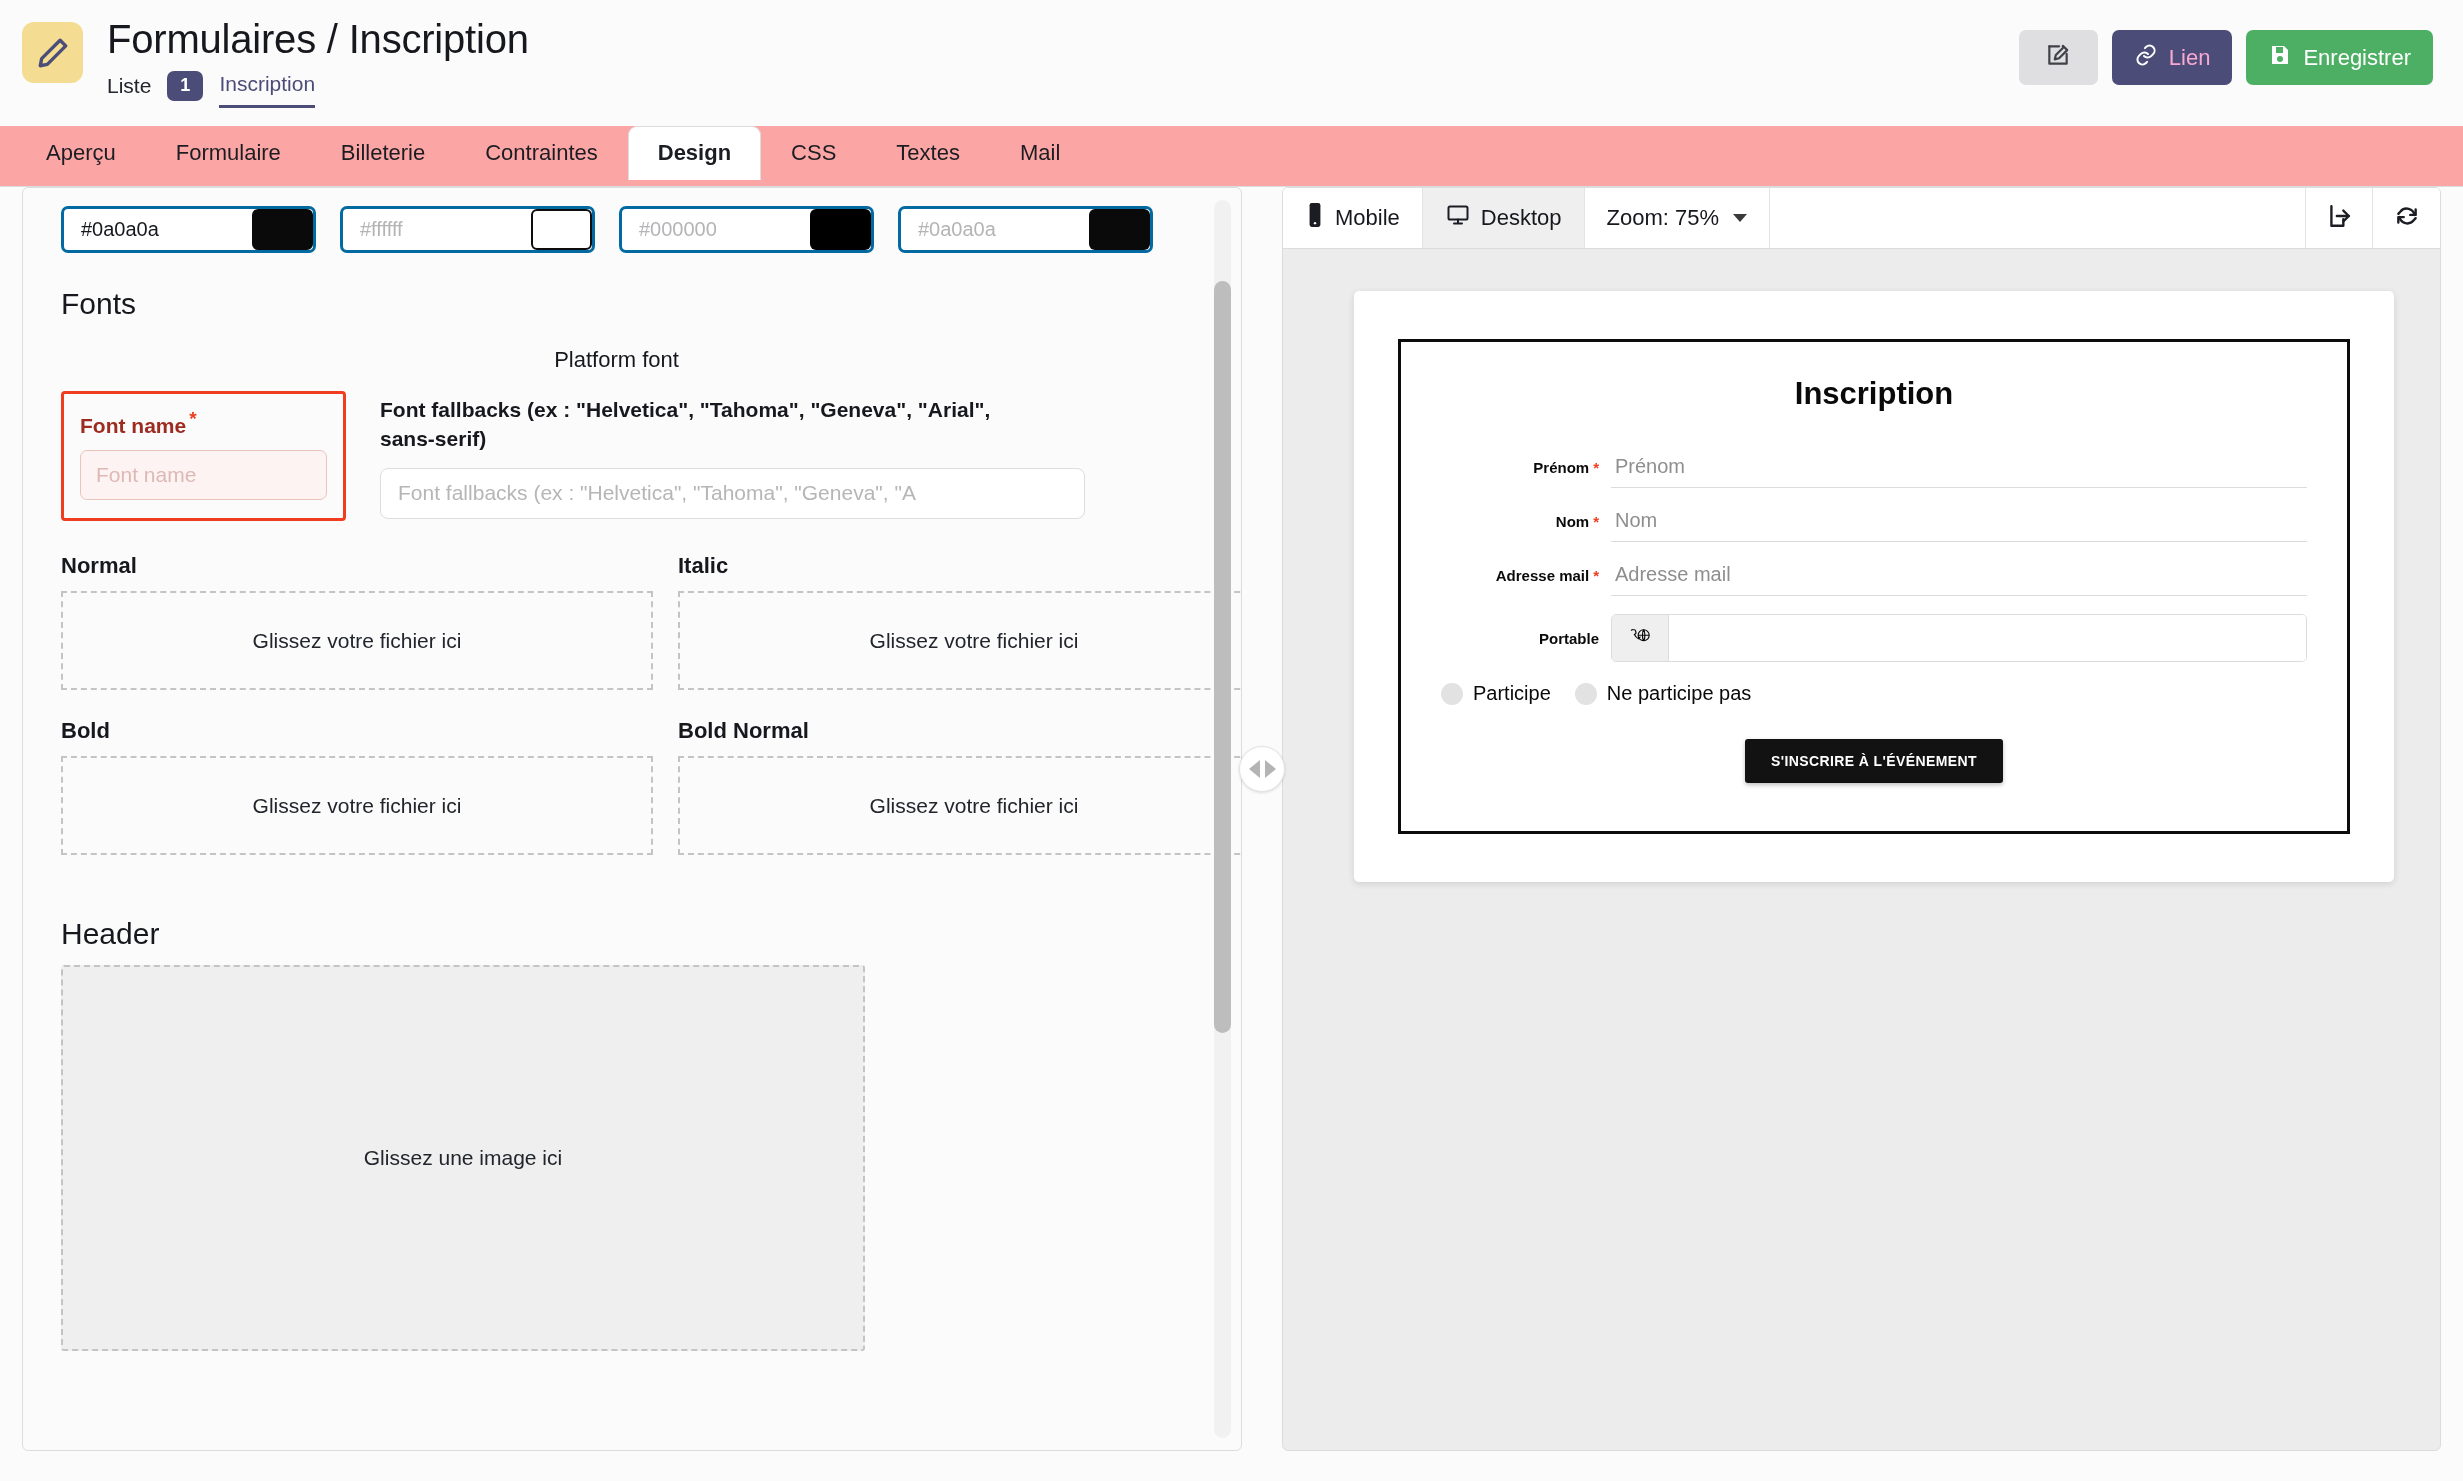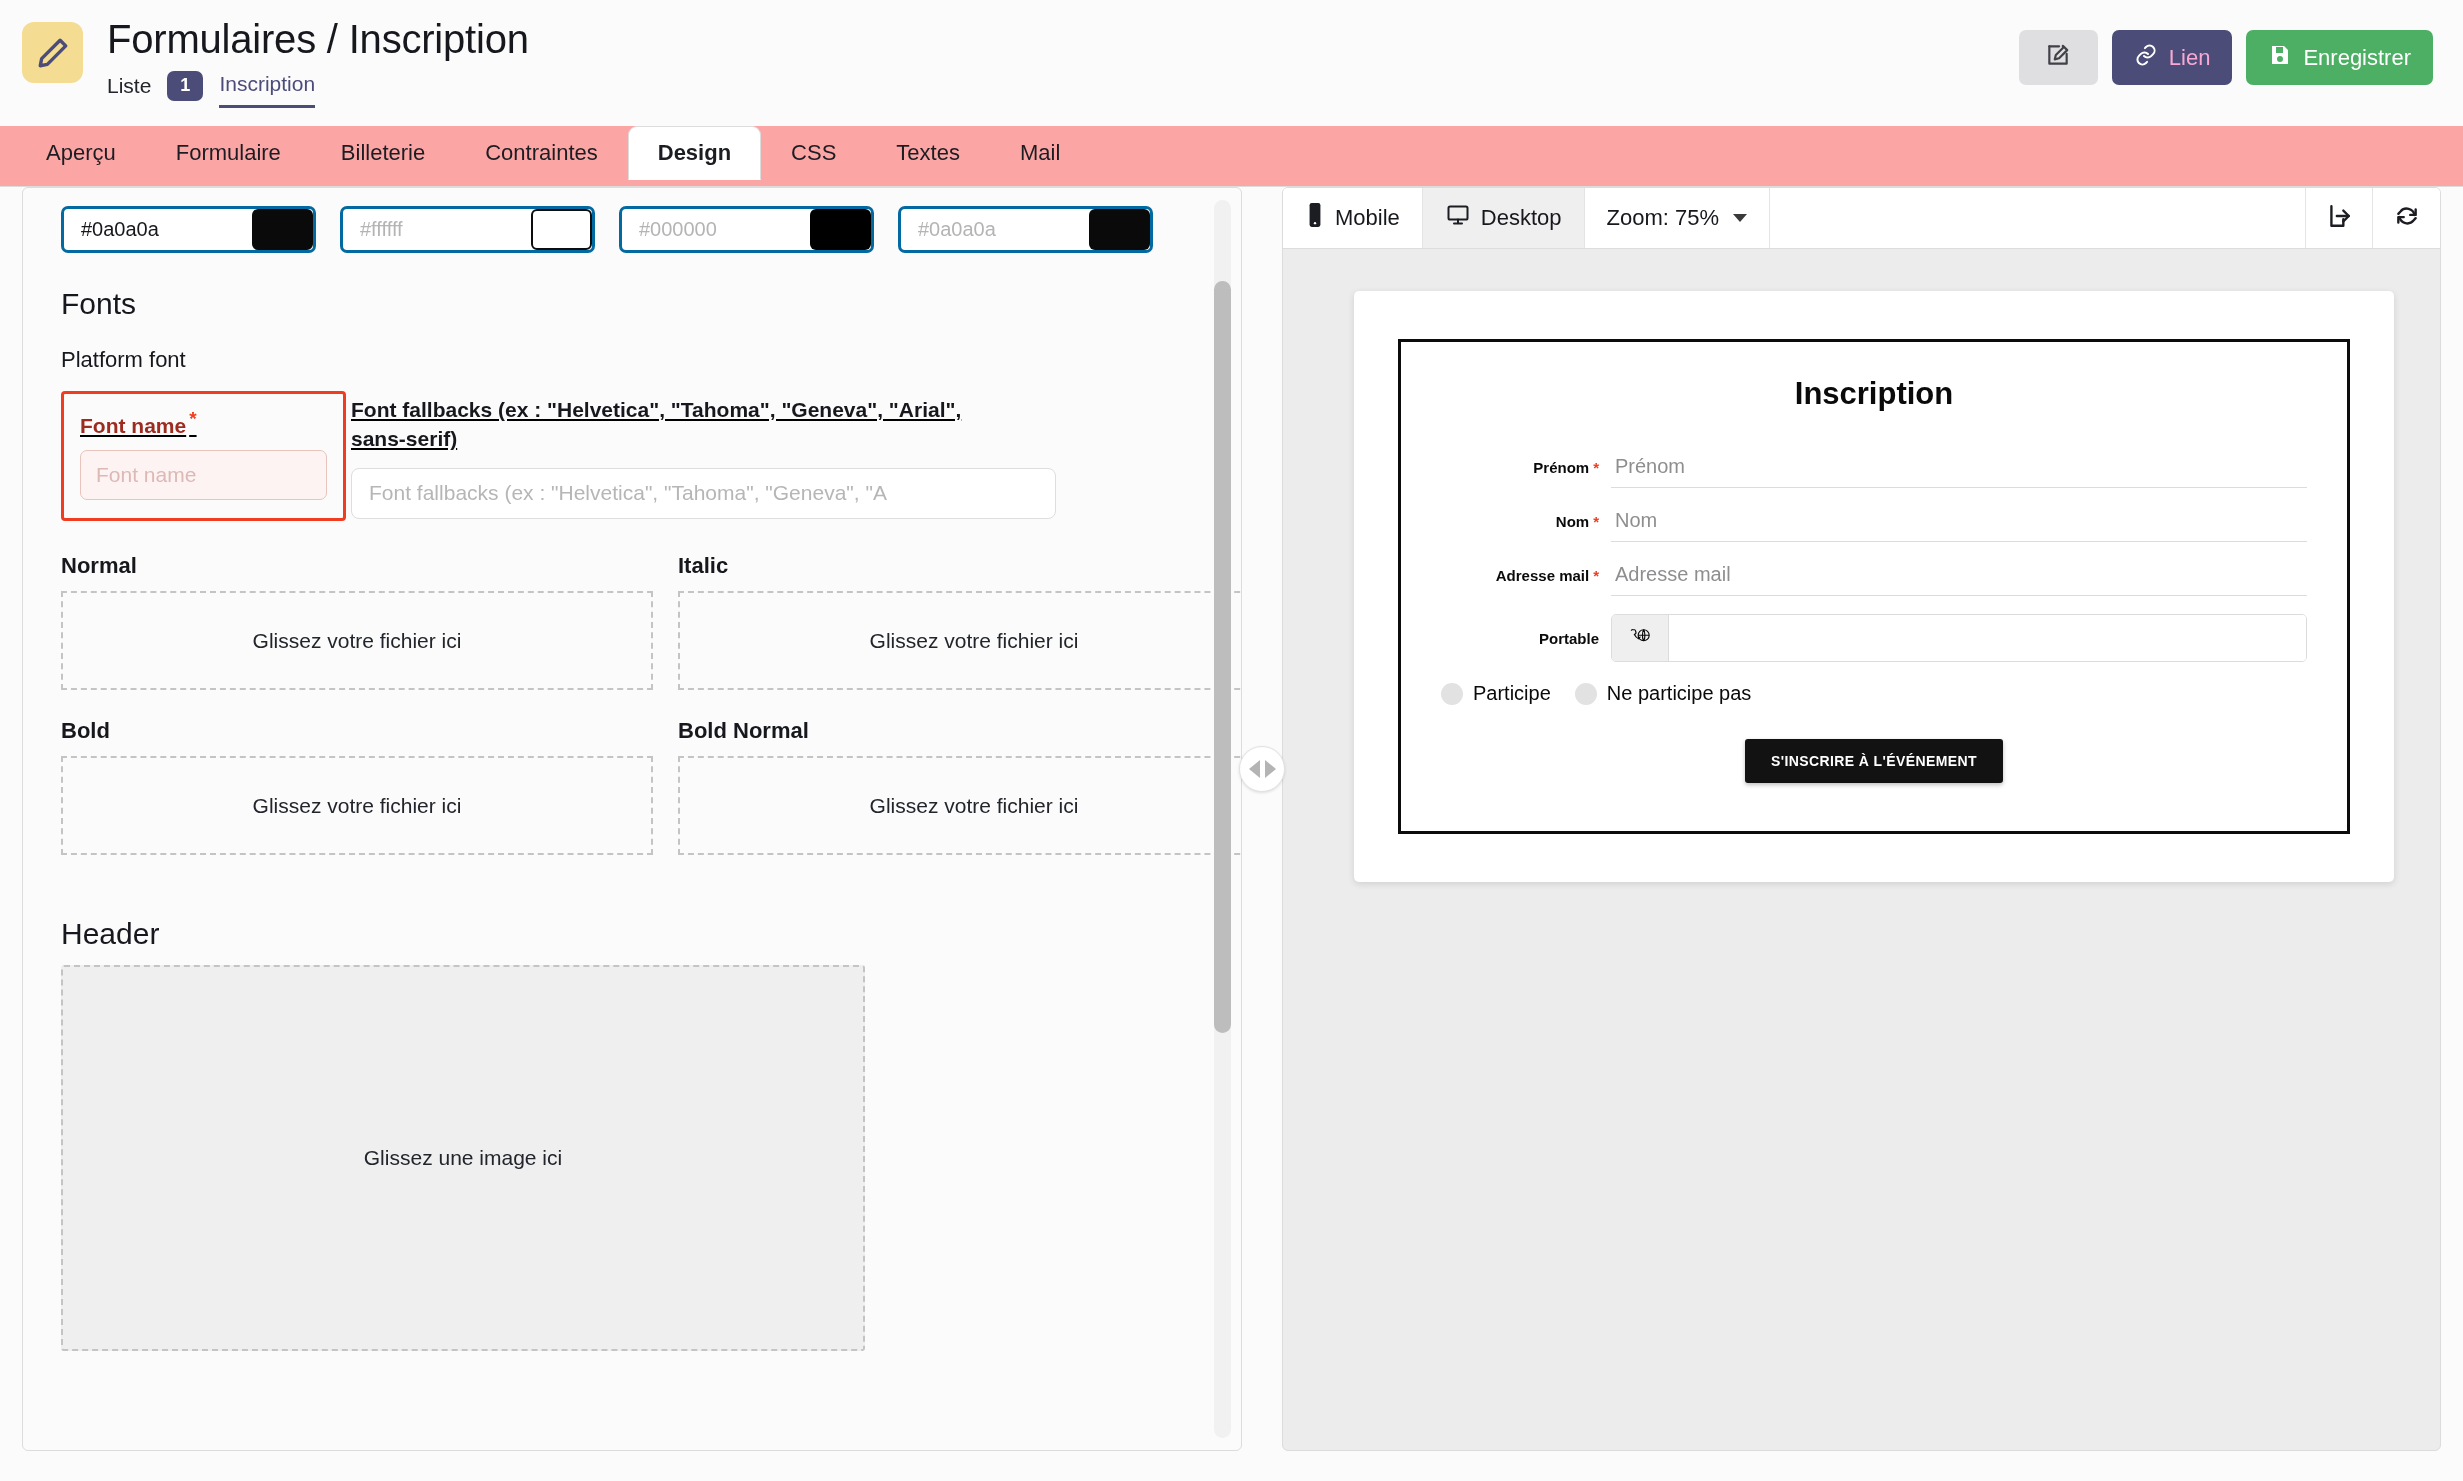--- a/index.html
+++ b/index.html
@@ -178,27 +178,27 @@
   .section-title {
     font-size: 30px;
     color: #16181d;
     margin: 34px 0 0 0;
     font-weight: 400;
   }
   .sub-label {
     font-size: 22px;
     color: #16181d;
     margin: 26px 0 0 0;
+    text-align: center;
   }
 
   .font-grid {
     display: flex;
-    gap: 5px;
+    gap: 34px;
     margin-top: 18px;
-    text-decoration: underline;
   }
   .font-name-box {
     width: 285px;
     border: 3px solid #f03d20;
     border-radius: 4px;
     padding: 14px 16px 18px 16px;
     flex: 0 0 auto;
   }
   .req-label {
     font-size: 21px;

